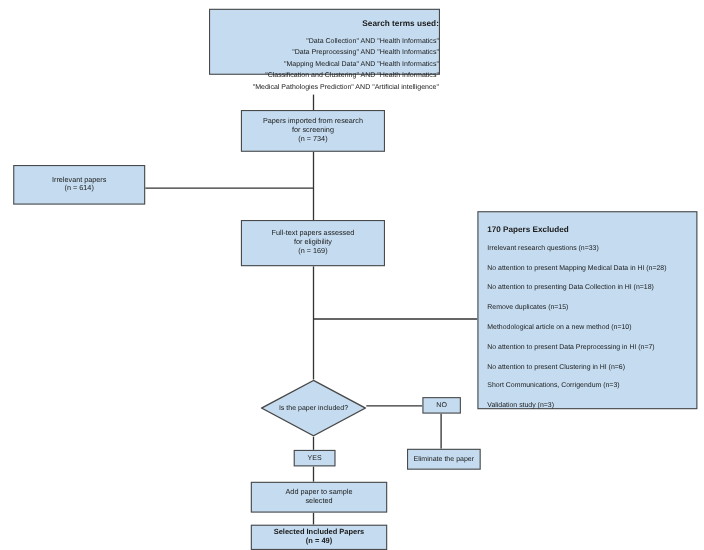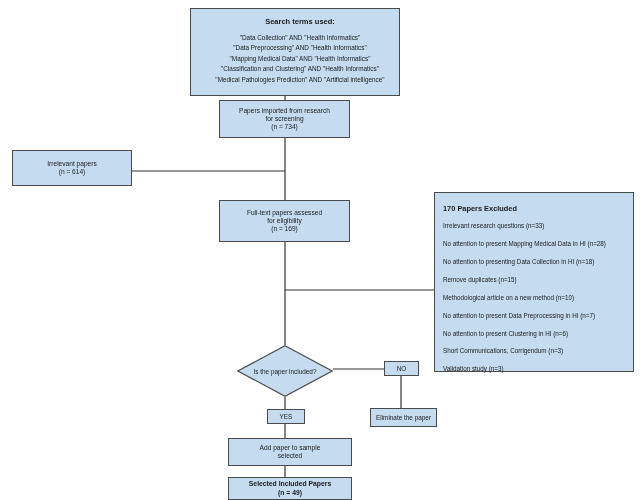--- a/index.html
+++ b/index.html
@@ -35,22 +35,22 @@
   }
   .node .line {
     display: block;
     line-height: 1.25;
     white-space: nowrap;
   }
 
   
   #search-terms-box {
     left: 190px; top: 8px;
-    width: 210px; height: 88px;
-    align-items: center;
+    width: 210px; height: 60px;
+    align-items: flex-end;
     justify-content: flex-start;
     padding: 8px 0 0 10px;
     text-align: left;
   }
   #search-terms-box .title {
     font-size: 7.5px;
     font-weight: bold;
     margin-bottom: 7px;
   }
   #search-terms-box .term {

